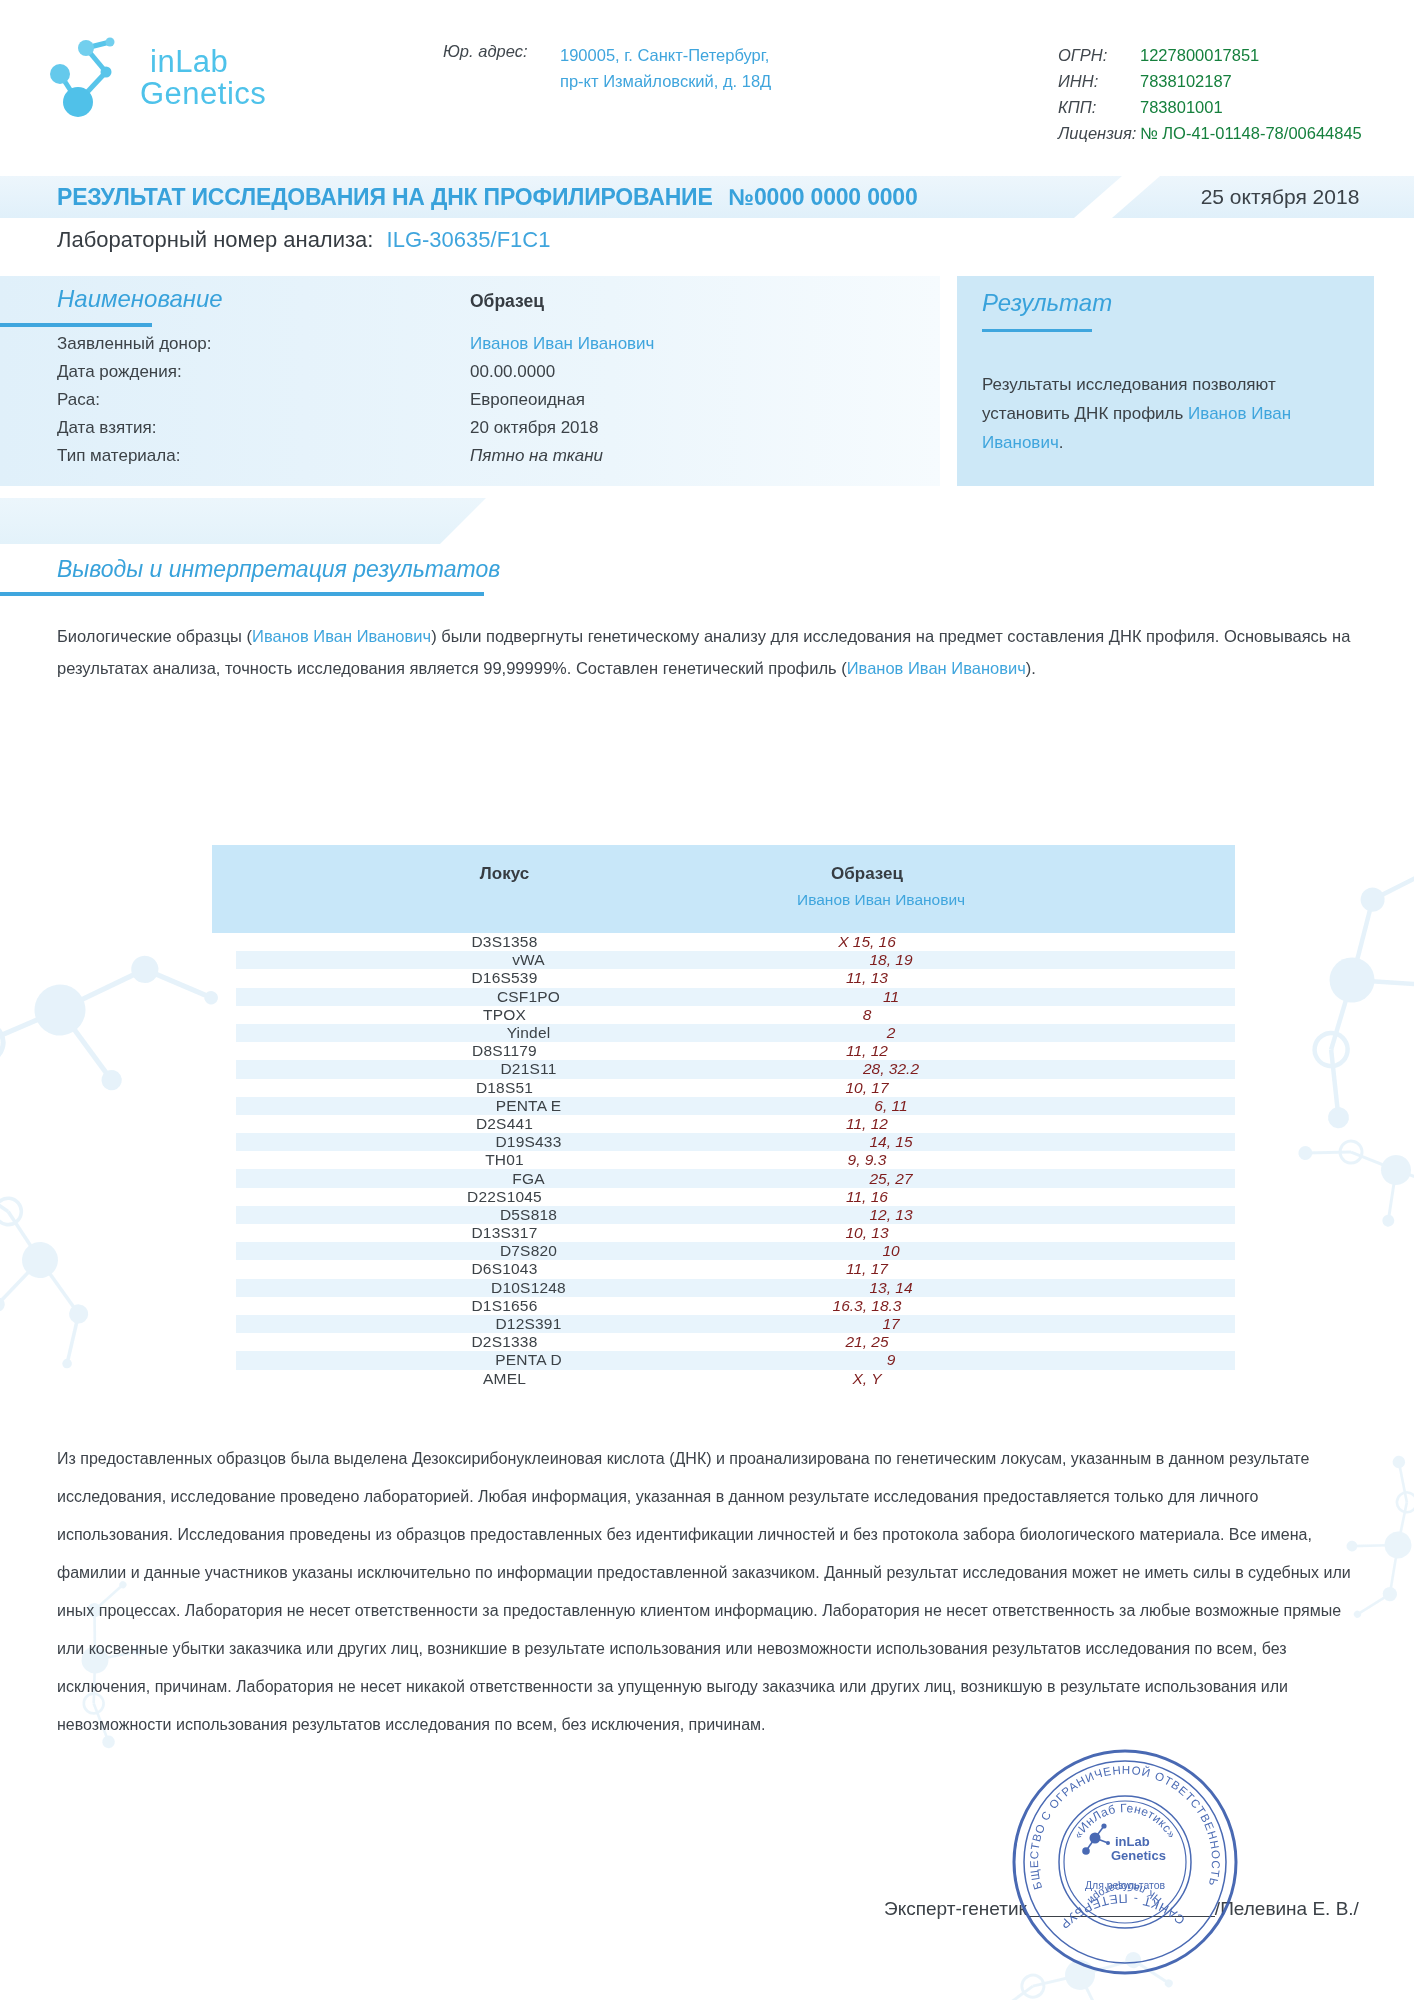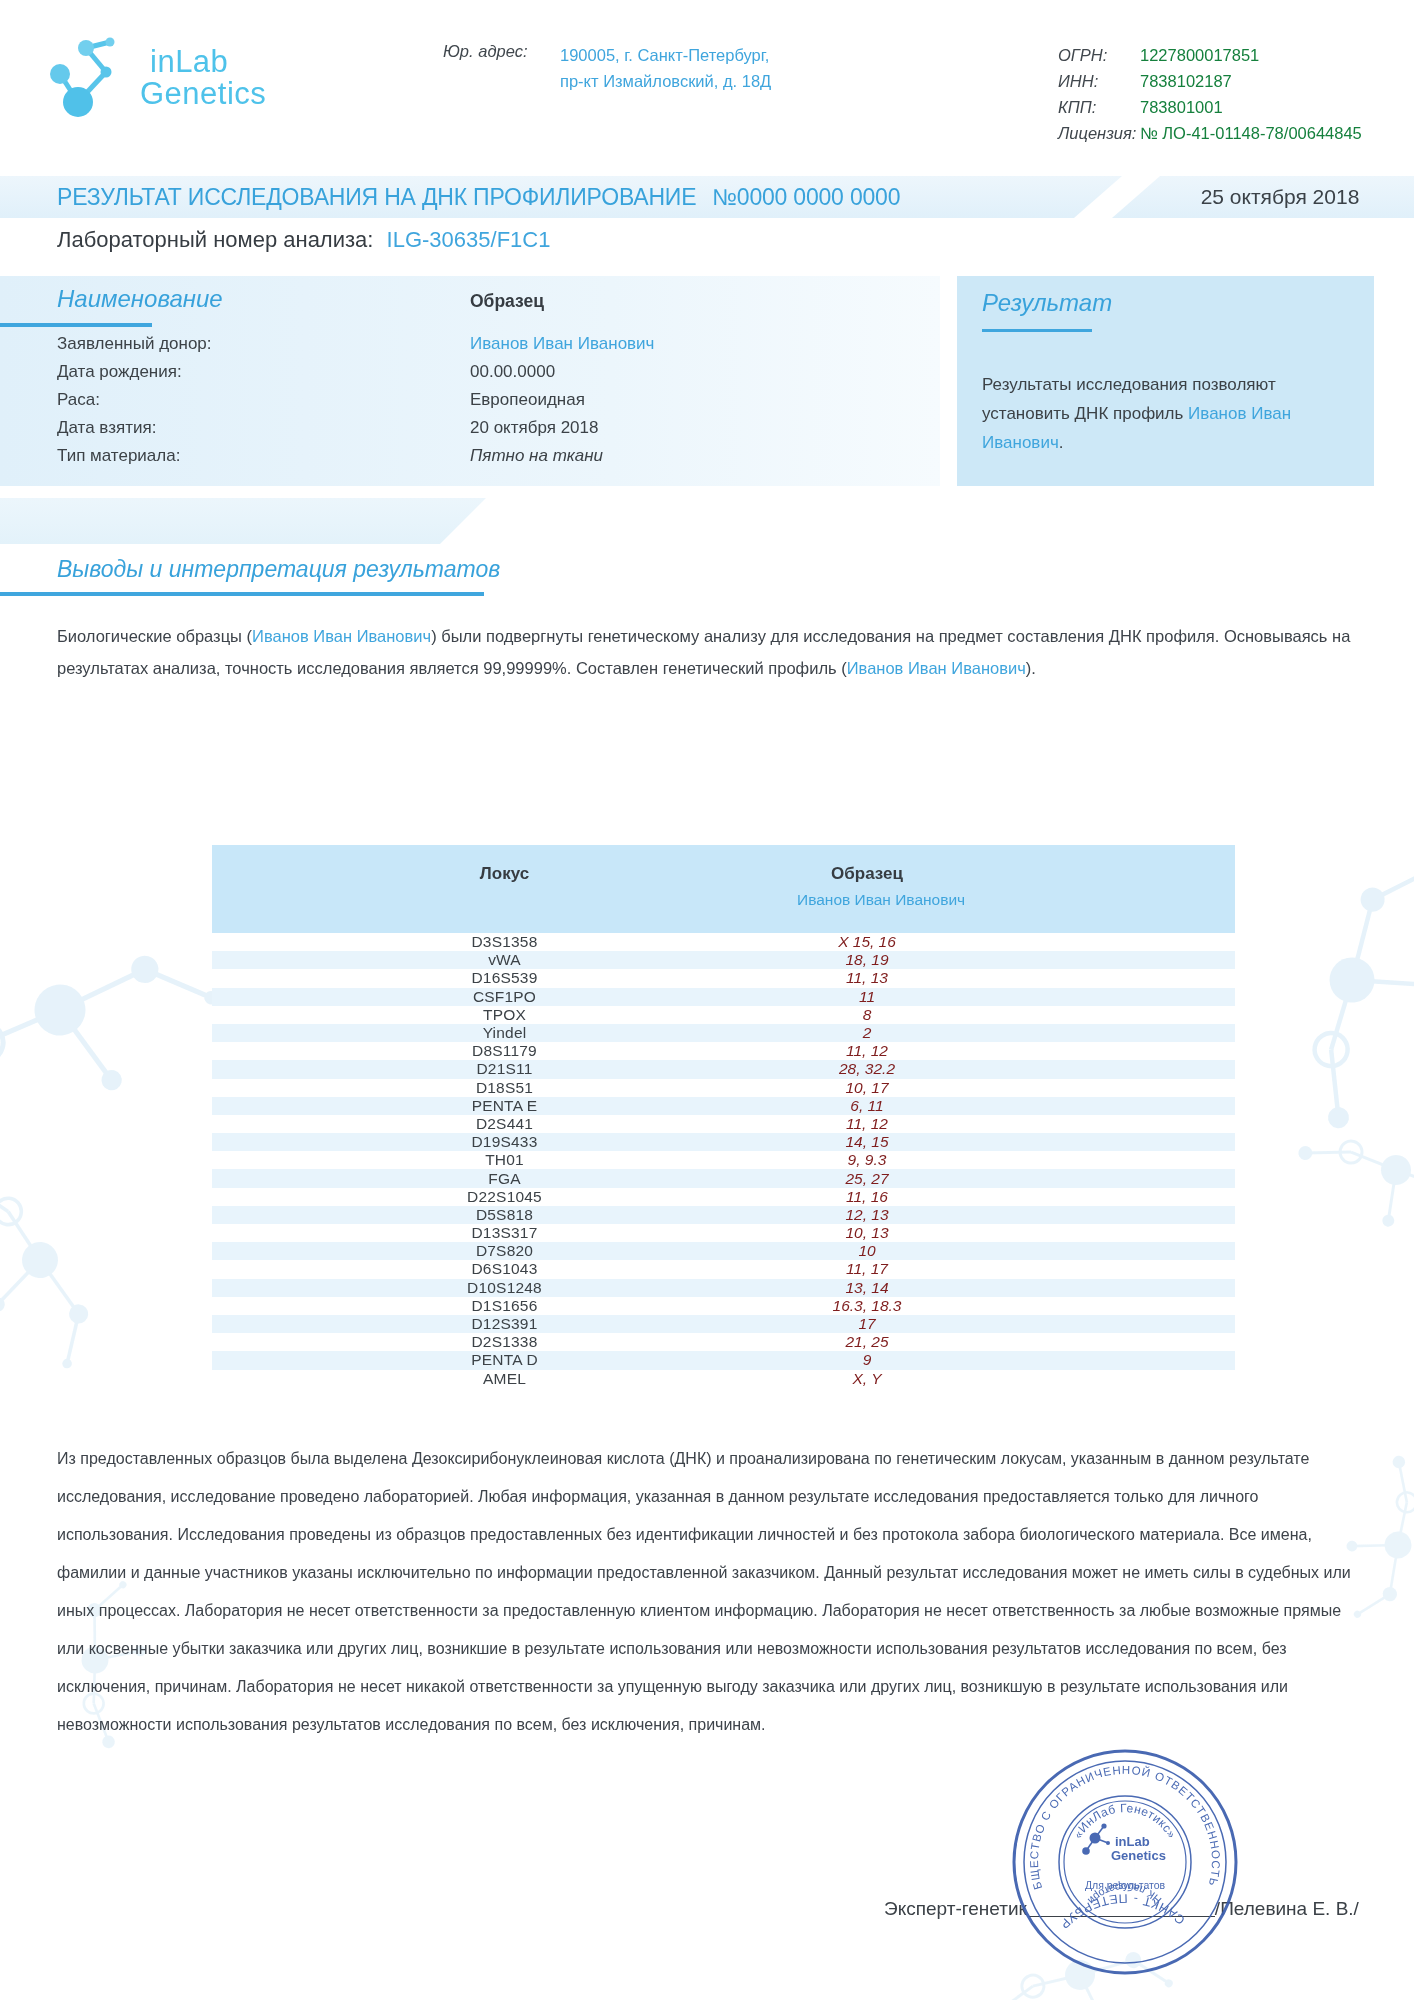--- a/index.html
+++ b/index.html
@@ -20,21 +20,21 @@
   .reg-label { width:82px; font-style:italic; color:#40474d; }
   .reg-value { color:#15803d; white-space:nowrap; }
 
   
   .title-band { left:0; top:176px; width:1414px; height:42px; }
   .title-band .left  { position:absolute; inset:0; background:linear-gradient(180deg,#edf6fc,#e0f0fa);
                        clip-path:polygon(0 0,1122px 0,1074px 100%,0 100%); }
   .title-band .right { position:absolute; inset:0; background:linear-gradient(180deg,#edf6fc,#e0f0fa);
                        clip-path:polygon(1160px 0,100% 0,100% 100%,1112px 100%); }
   .title-text { position:absolute; left:57px; top:0; height:42px; line-height:42px;
-                font-size:23px; font-weight:normal; color:#38a2db; letter-spacing:-.2px; white-space:nowrap; }
+                font-size:23px; font-weight:bold; color:#38a2db; letter-spacing:-.2px; white-space:nowrap; }
   .title-num { margin-left:16px; }
   .date-text { position:absolute; left:1160px; width:240px; top:0; height:42px; line-height:42px;
                text-align:center; font-size:21px; color:#3b4248; }
 
   
   .labnum { left:57px; top:227px; font-size:22px; font-weight:normal; }
   .labnum .lbl { color:#363c42; }
   .labnum .val { color:#3fa5dd; margin-left:7px; }
 
   
@@ -69,21 +69,21 @@
   .concl-par .blue { color:#3fa5dd; }
 
   
   .ltable { left:212px; top:845px; width:1023px; }
   .lt-head { position:relative; height:88px; background:#c8e7f9; }
   .lt-head .h1 { position:absolute; left:0; top:19px; width:585px; text-align:center; font-size:17px; font-weight:bold; color:#363c42; }
   .lt-head .h2 { position:absolute; left:585px; top:19px; width:140px; text-align:center; font-size:17px; font-weight:bold; color:#363c42; }
   .lt-head .h2sub { position:absolute; left:585px; top:46px; width:140px; text-align:center; font-size:15.5px; color:#3fa5dd; white-space:nowrap; }
   .lt-body { }
   .trow { display:flex; height:18.2px; align-items:center; }
-  .trow.alt { background:#e8f4fc; }
+  .trow.alt { background:#e8f4fc;margin-left:24px; }
   .trow .c1 { width:585px; text-align:center; font-size:15.5px; color:#3c4247; letter-spacing:.2px; }
   .trow .c2 { width:140px; text-align:center; font-size:15.5px; color:#7f1d1d; white-space:nowrap;font-style:italic; }
 
   
   .disclaimer { left:57px; top:1440px; width:1302px; font-size:16px; line-height:38px; color:#3d434a; text-align:left; }
 
   
   .signature { left:884px; top:1898px; font-size:19px; color:#3b4147; display:flex; align-items:flex-end; white-space:nowrap; z-index:2; }
   .sig-line { display:inline-block; width:186px; border-bottom:1.5px solid #3b4147; height:1px; margin:0 0 3px 2px; }
   .stamp-wrap { left:1008px; top:1745px; width:234px; height:234px; z-index:3; opacity:.92; }

